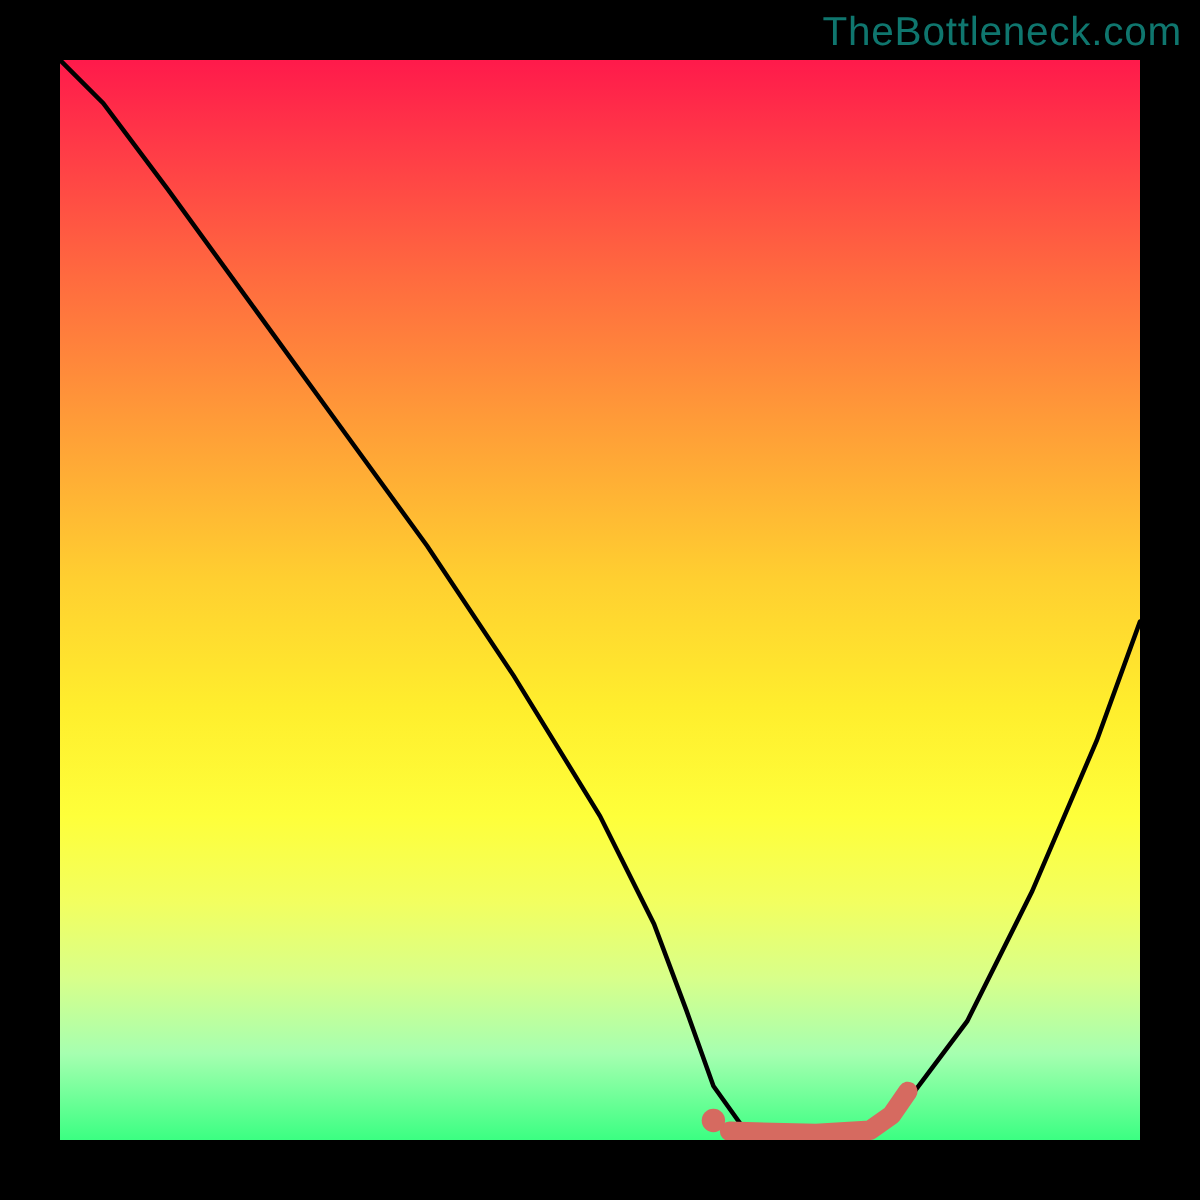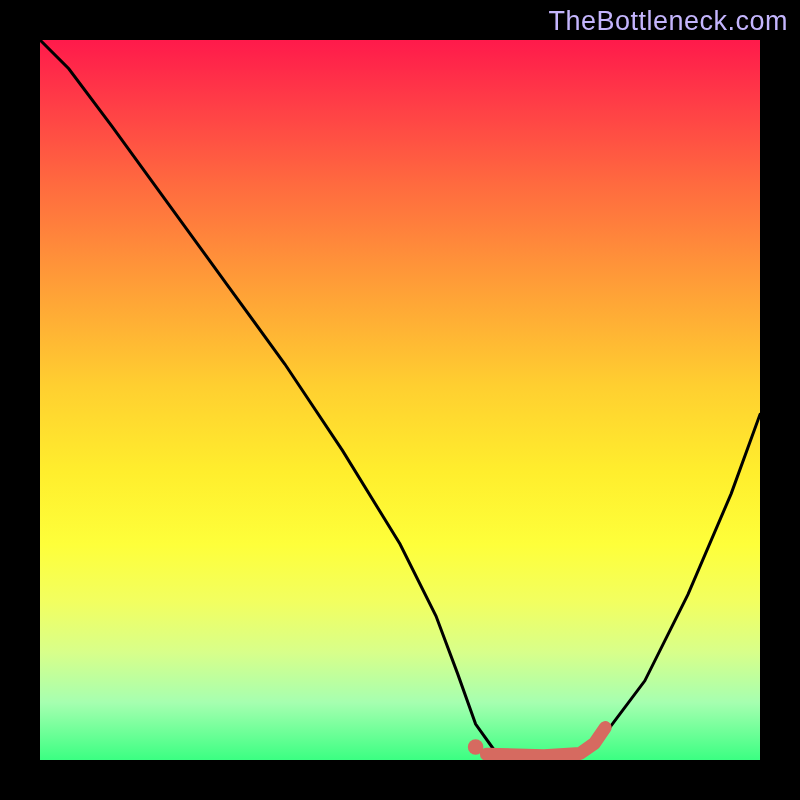--- a/index.html
+++ b/index.html
@@ -37,21 +37,21 @@
       #feff3a 70%,
       #f2ff60 78%,
       #d8ff8a 85%,
       #a6ffb0 92%,
       #3bff82 100%);
   }
   .watermark {
     position: absolute;
     top: 6px;
     right: 12px;
-    color: #c4b5fd;
+    color: #0f766e;
     font-size: 27px;
     font-weight: 500;
     letter-spacing: 0.5px;
     user-select: none;
   }
   svg.curve {
     position: absolute;
     inset: 0;
   }
 </style>

